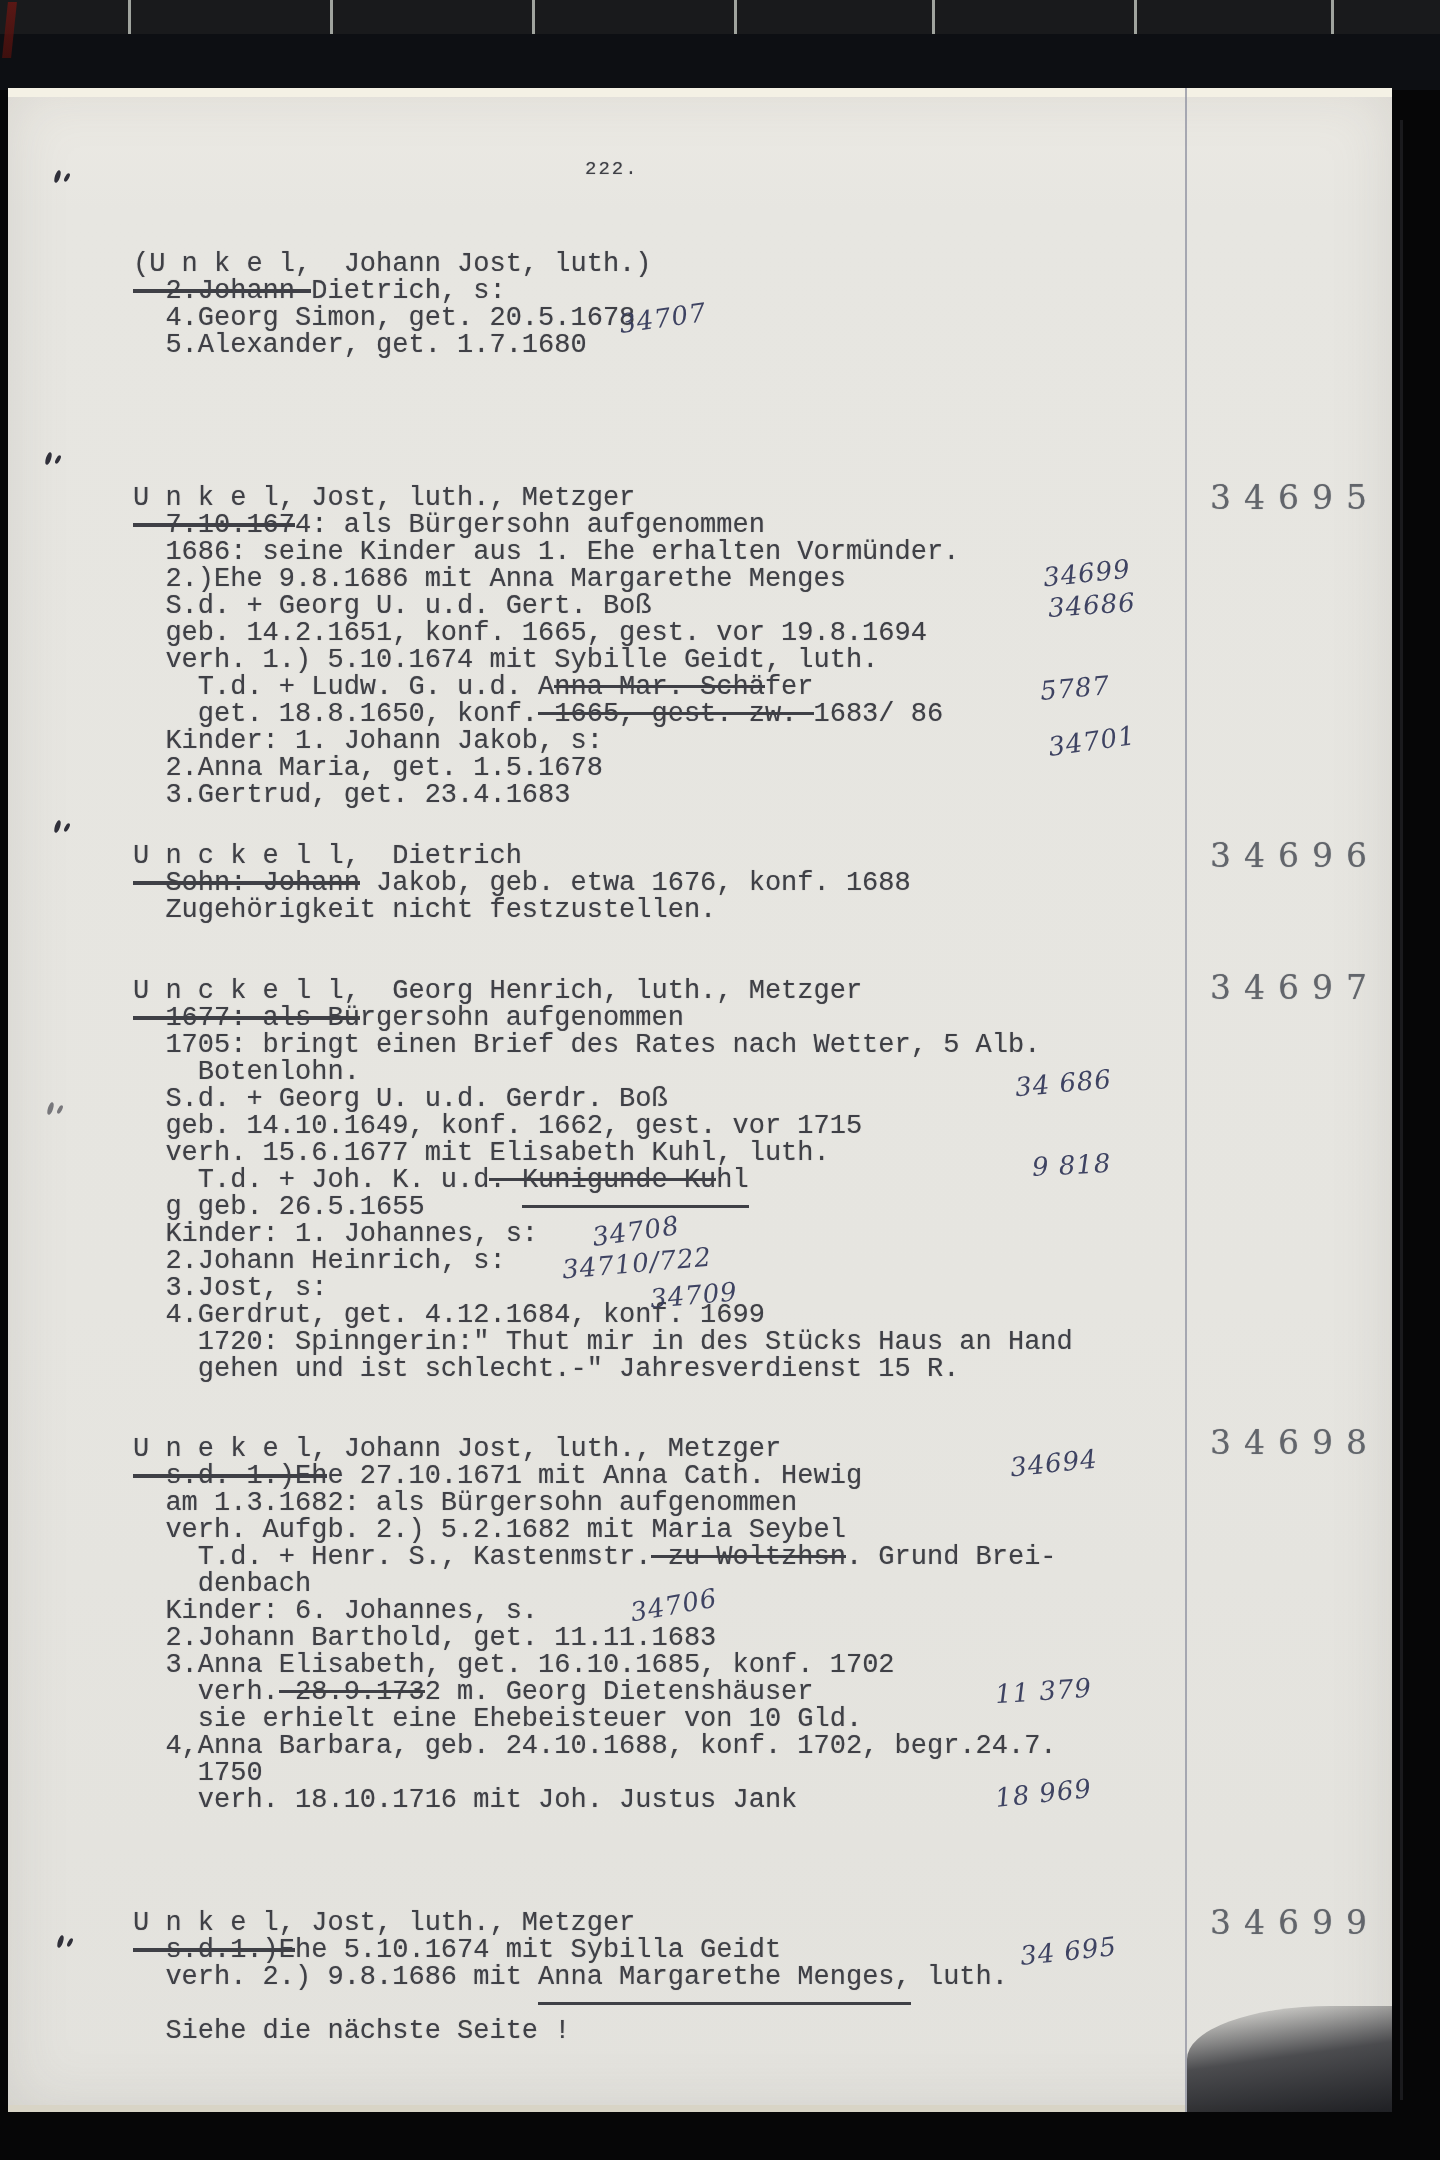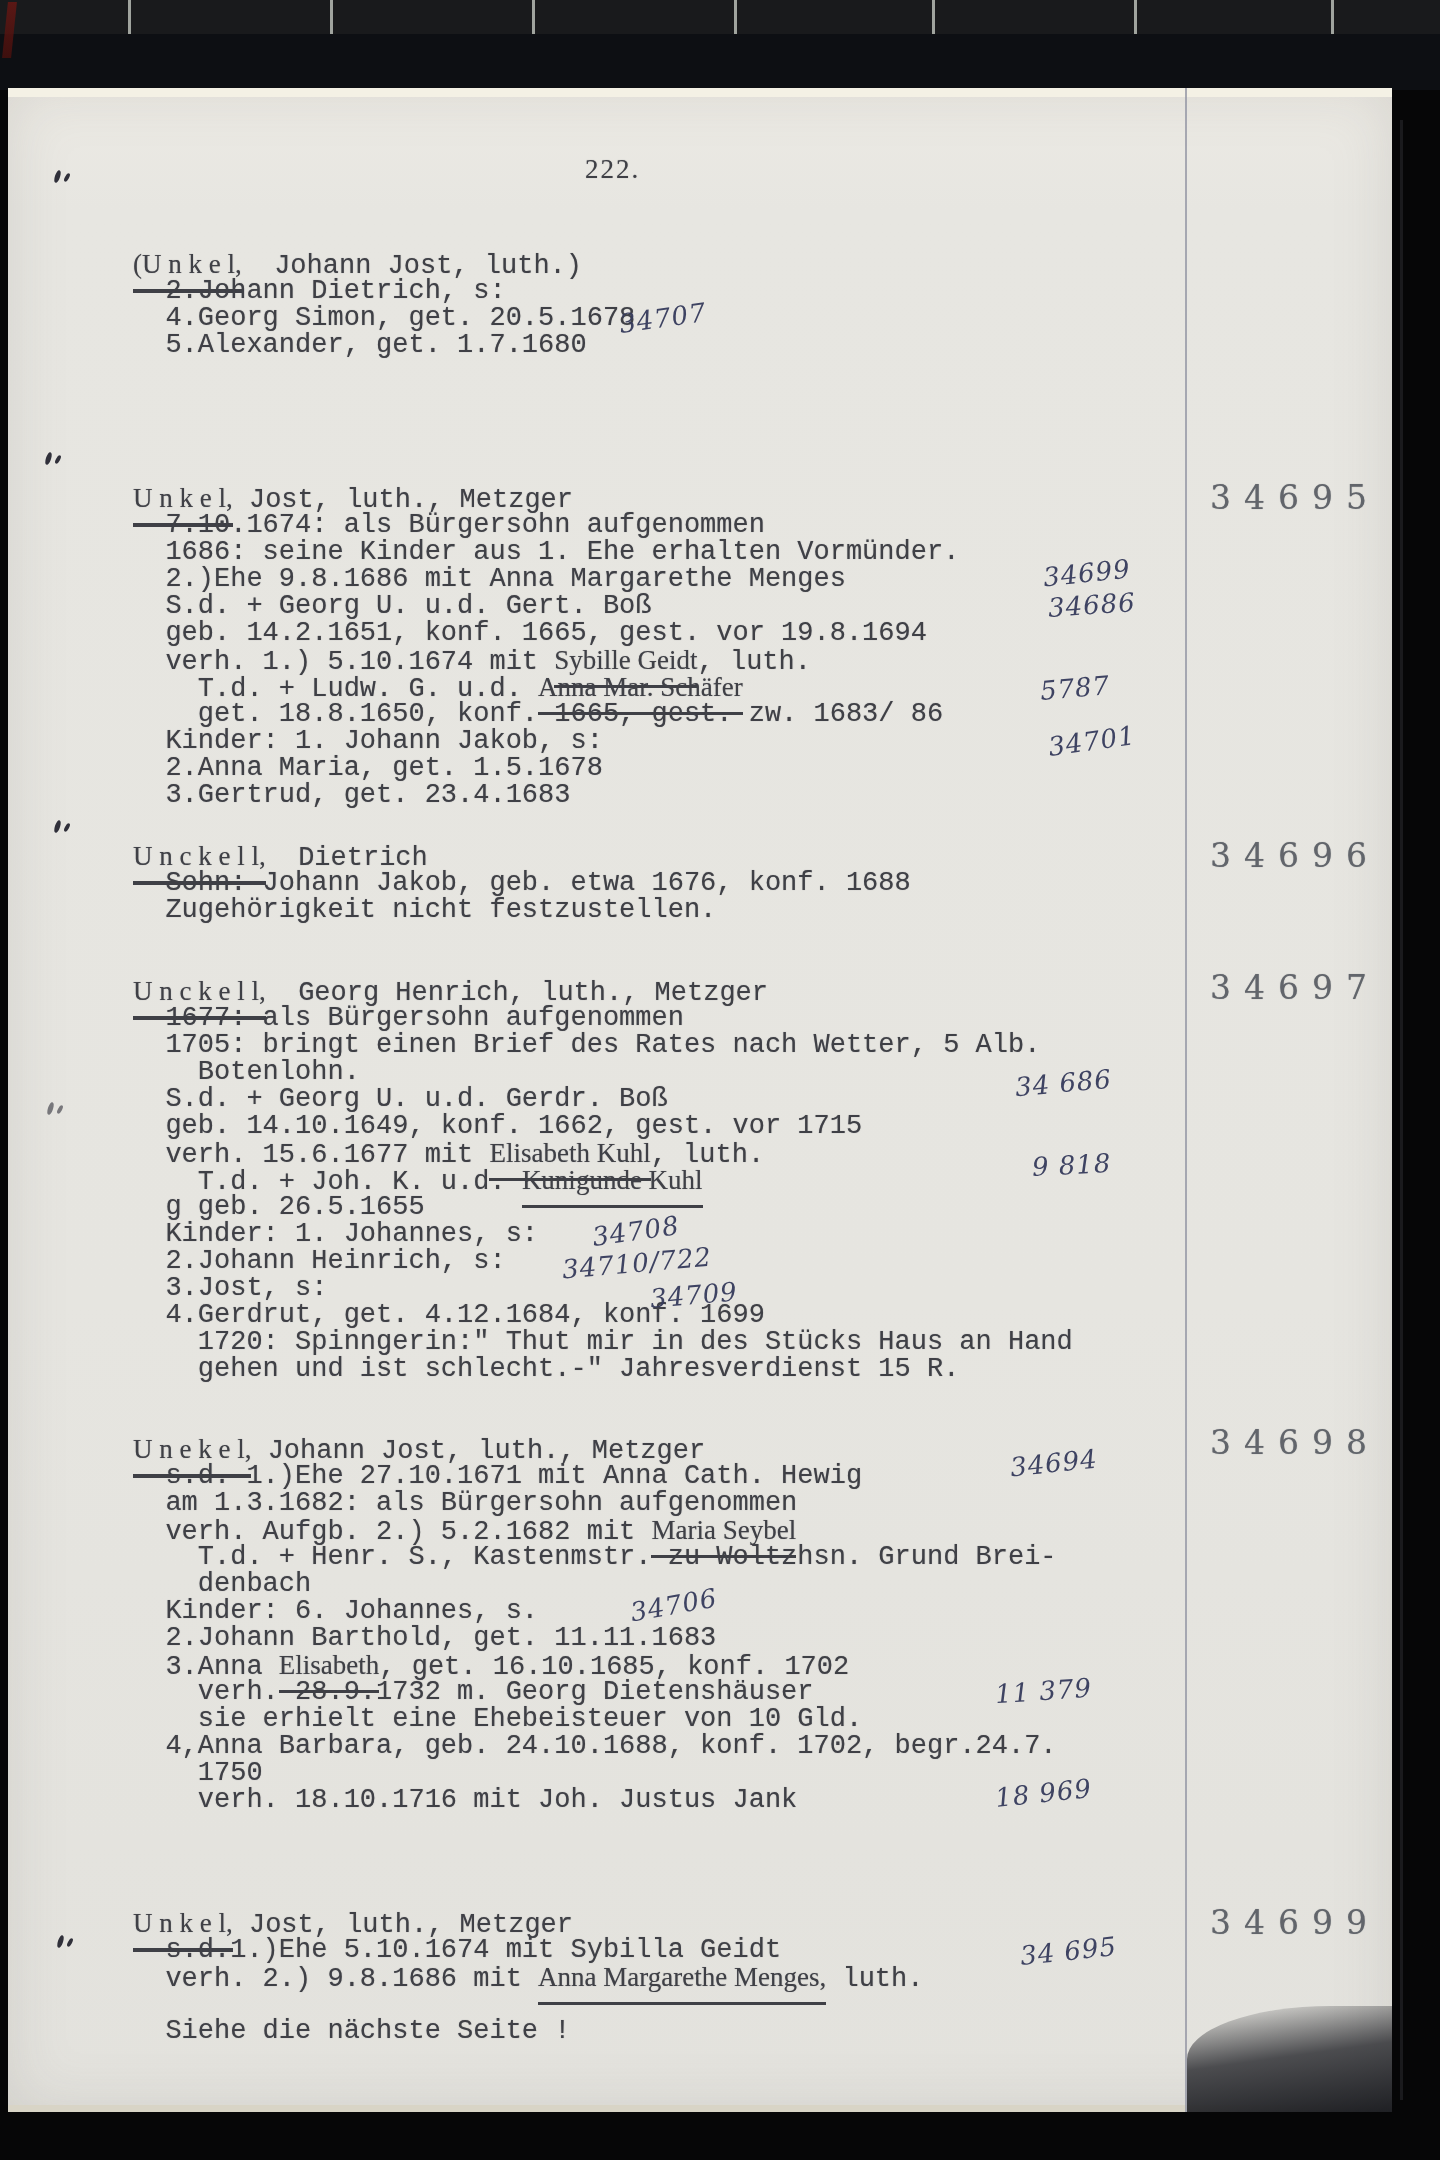--- a/index.html
+++ b/index.html
@@ -21,24 +21,24 @@
     box-shadow:inset 0 0 60px rgba(120,118,110,.18);
   }
   .paper-top-edge{position:absolute;left:0;top:0;width:100%;height:9px;background:#f4f1e5;}
   .paper-bottom-edge{position:absolute;left:0;bottom:0;width:100%;height:7px;background:#d8d4c6;}
   .rule{position:absolute;left:1177px;top:0;width:2px;height:100%;background:#9597a5;opacity:.8;}
   .corner-shadow{position:absolute;left:1179px;top:1918px;width:205px;height:106px;
     background:linear-gradient(172deg,rgba(38,39,44,0) 2%,rgba(38,39,44,.8) 48%,#1f2024 100%);
     border-radius:70% 0 0 0/50%;}
 
   .typed{color:#3f4046;text-shadow:0 0 1px rgba(62,62,72,.45);}
-  .page-number{position:absolute;left:577px;top:68px;font-size:27px;line-height:27px;letter-spacing:2px;font-family:Liberation Serif, serif;}
+  .page-number{position:absolute;left:577px;top:68px;font-size:19px;line-height:27px;letter-spacing:2px;}
   .entry{position:absolute;left:125px;font-size:27px;}
   .line{height:27px;line-height:27px;white-space:pre;}
-  .line .u{border-bottom:3px solid currentColor;padding-bottom:10px;font-family:Liberation Serif, serif;}
+  .line .u{border-bottom:3px solid currentColor;padding-bottom:10px;}
   .line.hline .u{border-bottom-width:4px;}
   .line.gap{margin-top:27px;}
 
   .stamp{
     position:absolute;left:1202px;font-family:"DejaVu Serif",serif;
     font-size:33px;line-height:36px;letter-spacing:13px;color:#575b62;opacity:.92;
     text-shadow:0 0 1px rgba(87,91,98,.5);
   }
   .hand{
     position:absolute;font-family:"DejaVu Serif",serif;font-style:italic;

